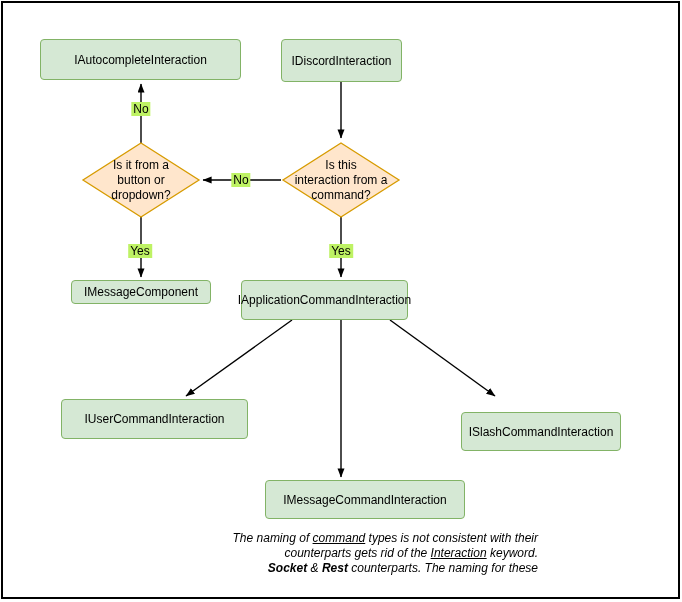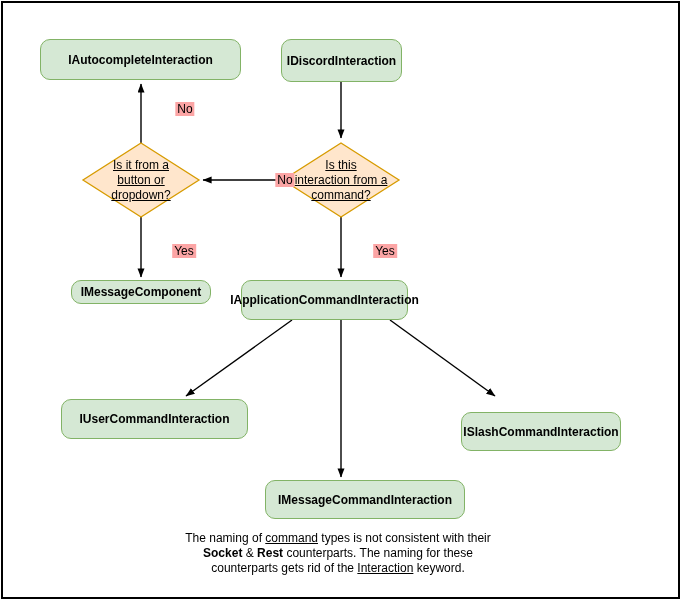--- a/index.html
+++ b/index.html
@@ -22,53 +22,51 @@
     pointer-events: none;
   }
   svg.edges { position: absolute; left: 0; top: 0; }
   .edge { stroke: #000000; stroke-width: 1.4; fill: none; }
   .decision-shape { fill: #ffe6cc; stroke: #d79b00; stroke-width: 1.3; }
 
   .node {
     position: absolute;
     background: #d5e8d4;
     border: 1.3px solid #82b366;
-    border-radius: 10px;
+    border-radius: 4px;
     display: flex;
     align-items: center;
     justify-content: center;
     text-align: center;
     line-height: 14px;
-    font-weight: bold;
   }
   .decision-label {
     position: absolute;
     display: flex;
     align-items: center;
     justify-content: center;
     text-align: center;
     white-space: pre-line;
     line-height: 15px;
-    text-decoration: underline;
   }
   .edge-label {
     position: absolute;
     transform: translate(-50%, -50%);
-    background: #fca5a5;
+    background: #bef264;
     padding: 0 2px;
     line-height: 14px;
-    margin-left: 44px;
   }
   .note {
     position: absolute;
     left: 138px;
     top: 531px;
     width: 400px;
-    text-align: center;
+    text-align: right;
     line-height: 15px;
+    font-style: italic;
   }
   .note .u { text-decoration: underline; }
   .note .b { font-weight: bold; }
 </style>
 </head>
 <body>
 
 <div class="canvas">
 
   <svg class="edges" width="682" height="602">
@@ -127,18 +125,18 @@
 interaction from a
 command?</div>
 
   <span class="edge-label" style="left:141px; top:109px;">No</span>
   <span class="edge-label" style="left:241px; top:180px;">No</span>
   <span class="edge-label" style="left:140px; top:251px;">Yes</span>
   <span class="edge-label" style="left:341px; top:251px;">Yes</span>
 
   <div class="note">
     <div><span>The naming of </span><span class="u">command</span><span> types is not consistent with their</span></div>
+    <div><span>counterparts gets rid of the </span><span class="u">Interaction</span><span> keyword.</span></div>
     <div><span class="b">Socket</span><span> &amp; </span><span class="b">Rest</span><span> counterparts. The naming for these</span></div>
-    <div><span>counterparts gets rid of the </span><span class="u">Interaction</span><span> keyword.</span></div>
   </div>
 
   <div class="frame"></div>
 </div>
 
 </body></html>

